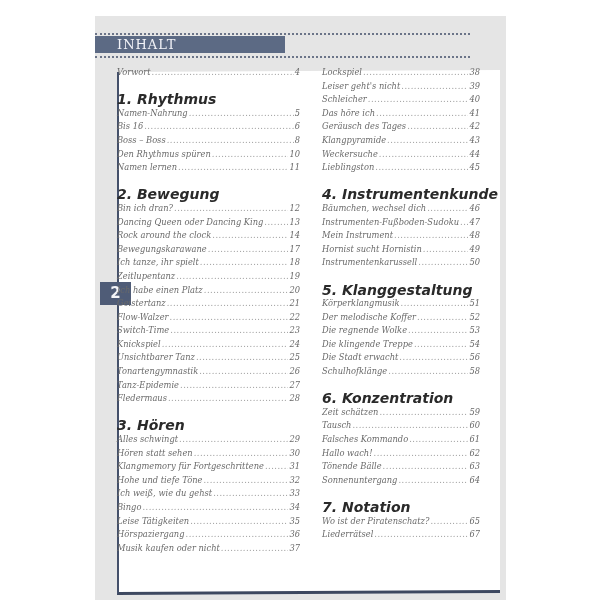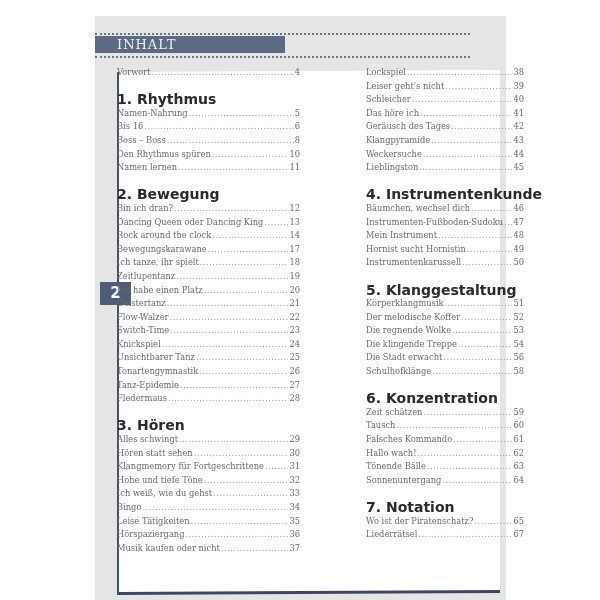--- a/index.html
+++ b/index.html
@@ -57,23 +57,24 @@
       font-weight: bold;
       font-size: 15px;
       line-height: 23px;
       text-align: center;
     }
 
     .col {
       position: absolute;
       top: 66px;
       width: 183px;
+      font-style: italic;
     }
     .col.left { left: 117px; }
-    .col.right { left: 322px; width: 158px; margin-left: 44px; }
+    .col.right { left: 322px; width: 158px; }
 
     .entry {
       display: flex;
       align-items: baseline;
       font-family: "DejaVu Serif", serif;
       font-size: 8.3px;
       color: #6a6a6a;
       height: 13.6px;
       line-height: 13.6px;
       white-space: nowrap;

